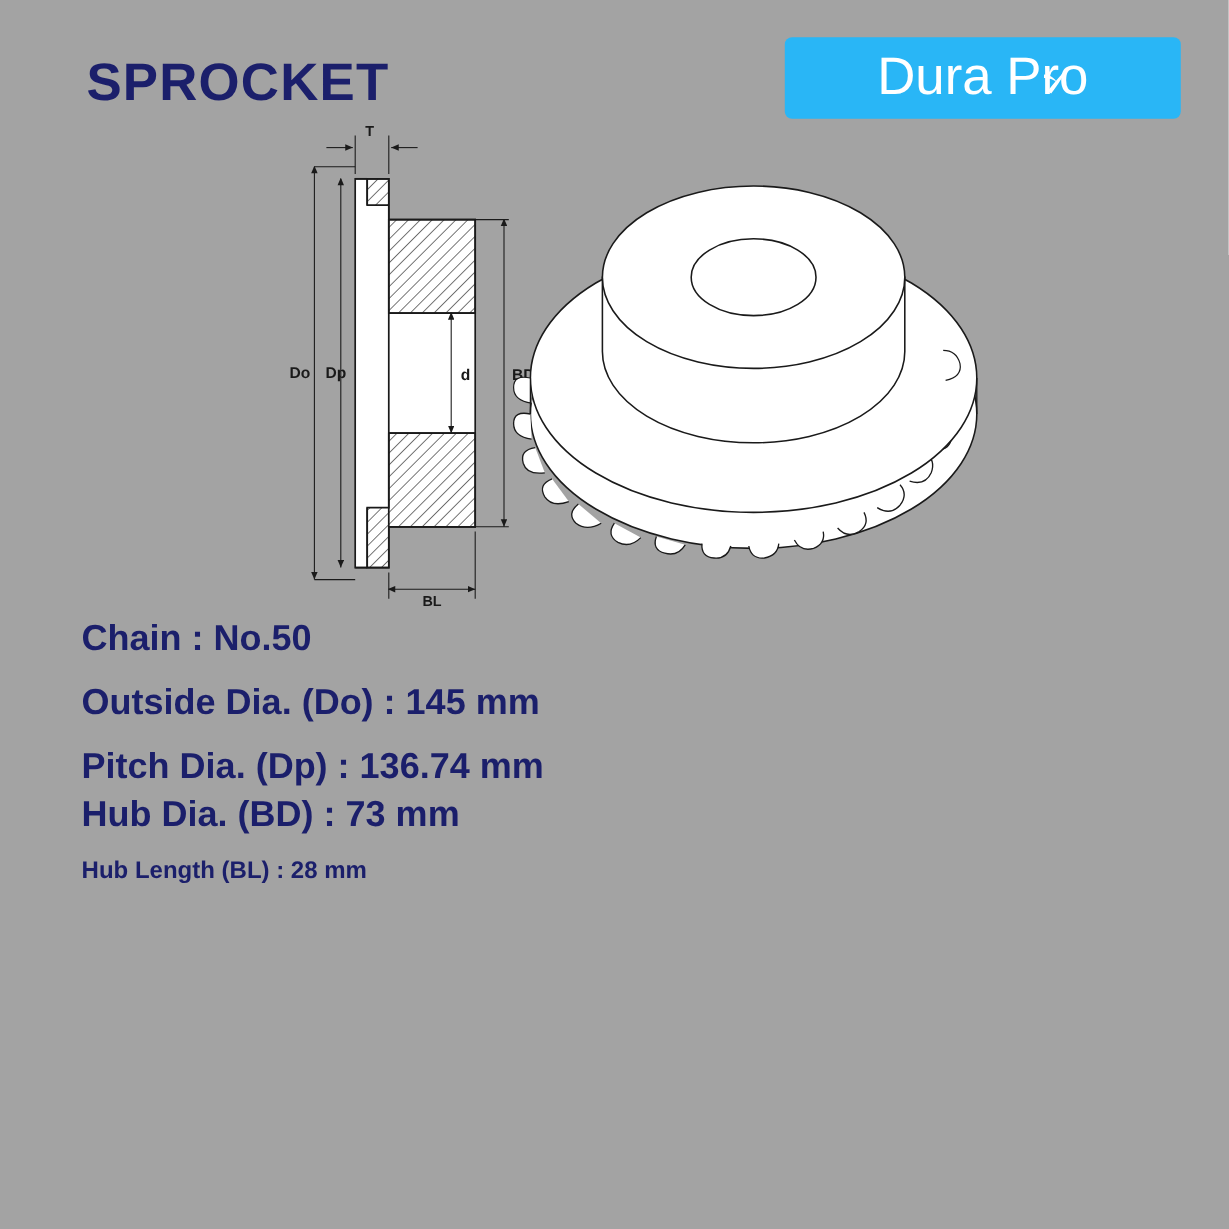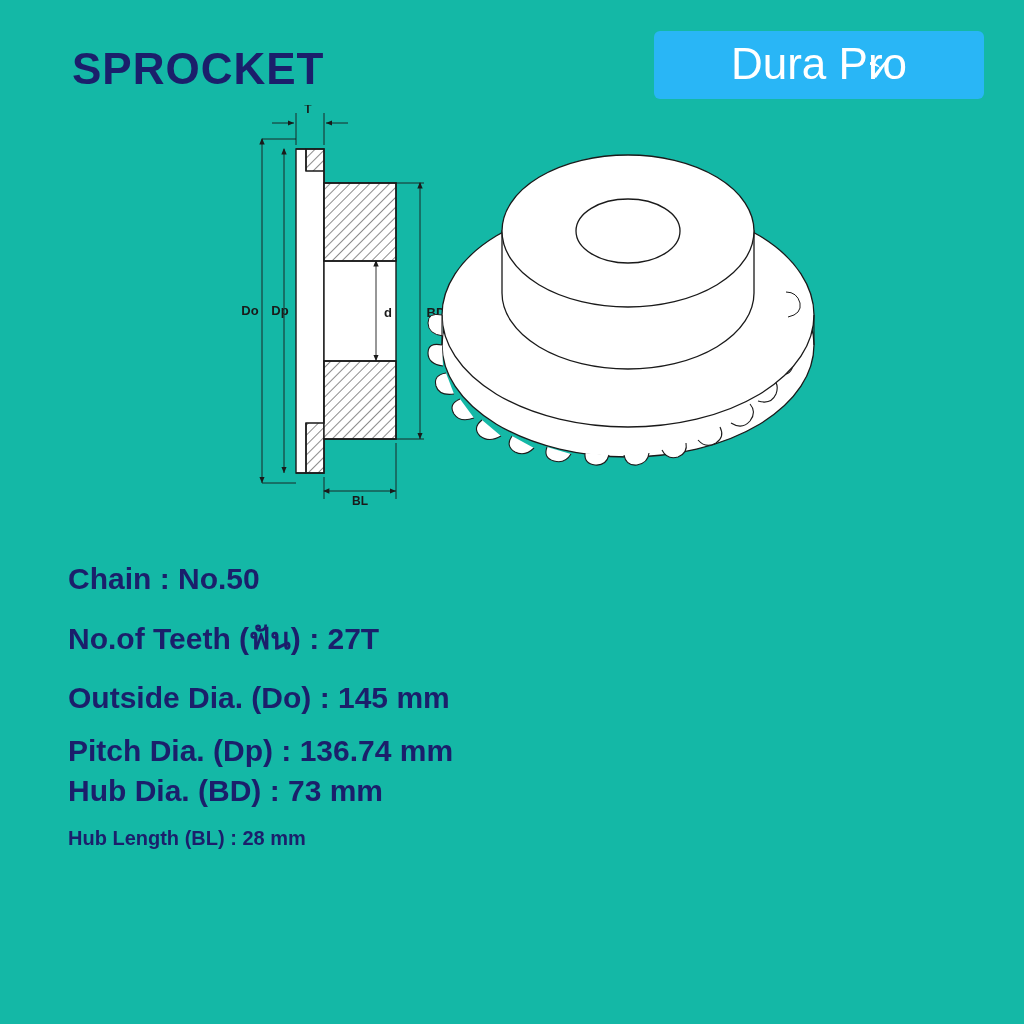--- a/index.html
+++ b/index.html
@@ -6,21 +6,21 @@
   html, body {
     margin: 0; padding: 0;
     width: 1024px; height: 1024px;
     background: #ffffff;
     font-family: "Liberation Sans", sans-serif;
     overflow: hidden;
   }
   #page {
     position: relative;
     width: 1024px; height: 1024px;
-    background: #14b8a6;
+    background: #a3a3a3;
   }
 
   
   #title {
     position: absolute;
     left: 72px; top: 44px;
     font-size: 44px;
     font-weight: bold;
     letter-spacing: 1px;
     color: #1b1f6b;
@@ -65,21 +65,21 @@
     position: absolute;
     left: 68px; top: 516px;
     width: 900px;
   }
   .spec-row {
     color: #1b1f6b;
     font-weight: bold;
     white-space: nowrap;
     font-family: "Liberation Sans", sans-serif;
   }
-  .spec-row.r0 { font-size: 30px; margin-bottom: 19px; margin-top: 46px; }
+  .spec-row.r0 { font-size: 30px; margin-bottom: 19px; }
   .spec-row.r1 { font-size: 30px; margin-bottom: 19px; }
   .spec-row.r2 { font-size: 30px; margin-bottom: 19px; }
   .spec-row.r3 { font-size: 30px; margin-bottom: 6px; }
   .spec-row.r4 { font-size: 30px; margin-bottom: 19px; }
   .spec-row.r5 { font-size: 20px; margin-bottom: 4px; }
   .spec-row.r6 { font-size: 30px; margin-bottom: 0px; }
 </style>
 </head>
 <body>
 
@@ -190,20 +190,19 @@
 
       <path d="M282 126 L282 188 A126 76 0 0 0 534 188 L534 126 Z" fill="#ffffff"></path>
       <ellipse cx="408" cy="126" rx="126" ry="76" fill="#ffffff"></ellipse>
 
       <ellipse cx="408" cy="126" rx="52" ry="32" fill="#ffffff"></ellipse>
     </g>
   </svg>
 
   <div id="specs">
     <div class="spec-row r0">Chain : No.50</div>
-    <div class="spec-row r1">No.of Teeth (ฟัน) : 27T</div>
     <div class="spec-row r2">Outside Dia. (Do) : 145 mm</div>
     <div class="spec-row r3">Pitch Dia. (Dp) : 136.74 mm</div>
     <div class="spec-row r4">Hub Dia. (BD) : 73 mm</div>
     <div class="spec-row r5">Hub Length (BL) : 28 mm</div>
   </div>
 
 </div>
 
 </body></html>

